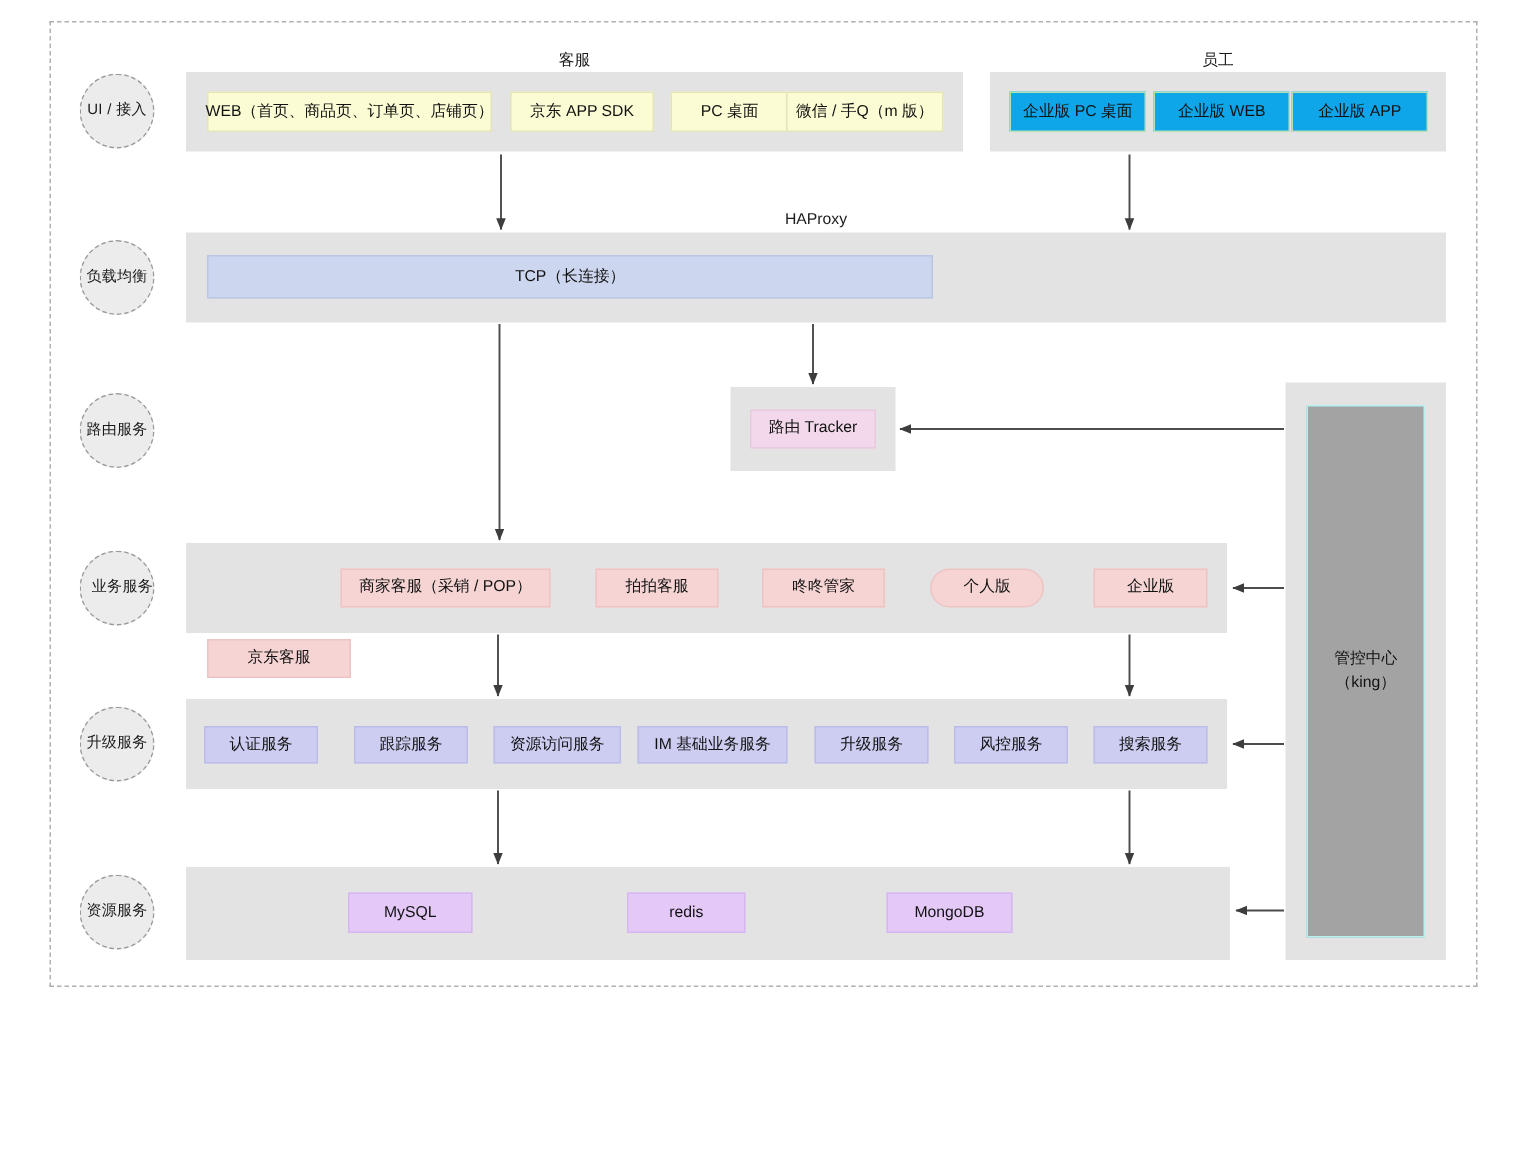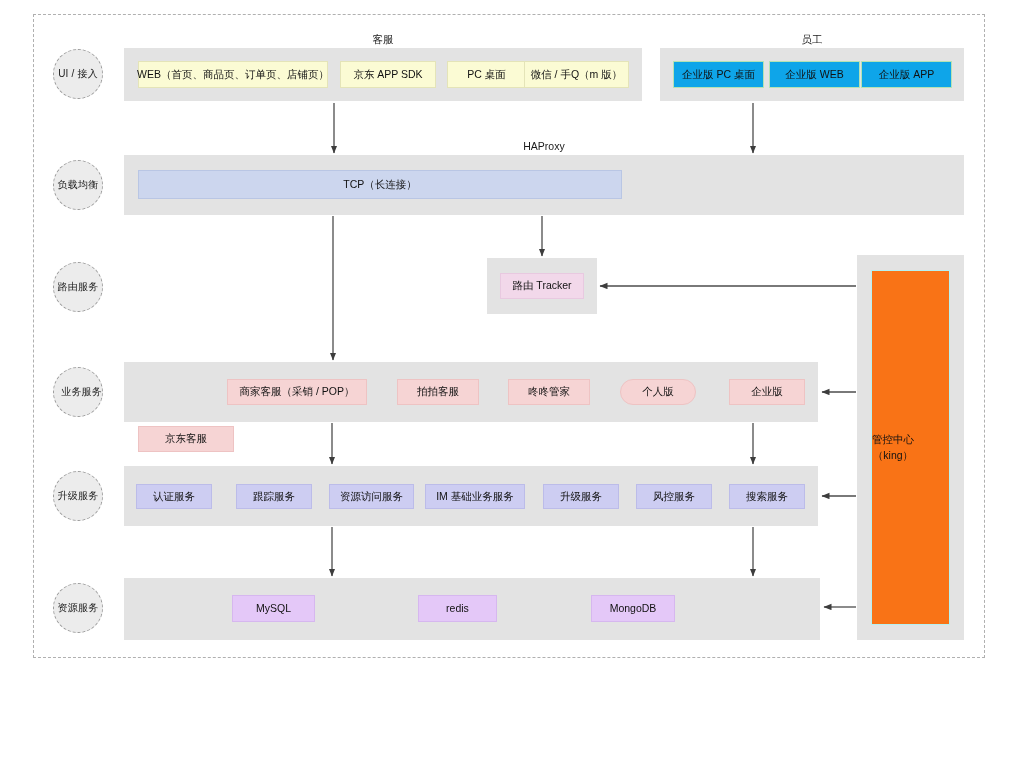--- a/index.html
+++ b/index.html
@@ -75,24 +75,25 @@
   .n-green  { background: #0ea5e9; border-color: #b4e2b4; }
   .n-blue   { background: #ccd6ee; border-color: #b9c6e4; }
   .n-pink   { background: #f6d4d4; border-color: #eec3c3; }
   .n-violet { background: #cdcdf2; border-color: #bcbce9; }
   .n-purple { background: #e4c8f8; border-color: #d6b7ef; }
   .n-rose   { background: #f2d8ea; border-color: #e8c9e0; }
 
   .king-node {
     position: absolute;
     box-sizing: border-box;
-    background: #f97316;
+    background: #a3a3a3;
     border: 1px solid #b6f1f1;
     display: flex;
     align-items: center;
+    justify-content: center;
     font-size: 10.5px;
     color: #111111;
     text-align: center;
     line-height: 1.45;
   }
   
   #arrows {
     position: absolute;
     left: 0; top: 0;
     width: 1024px;

